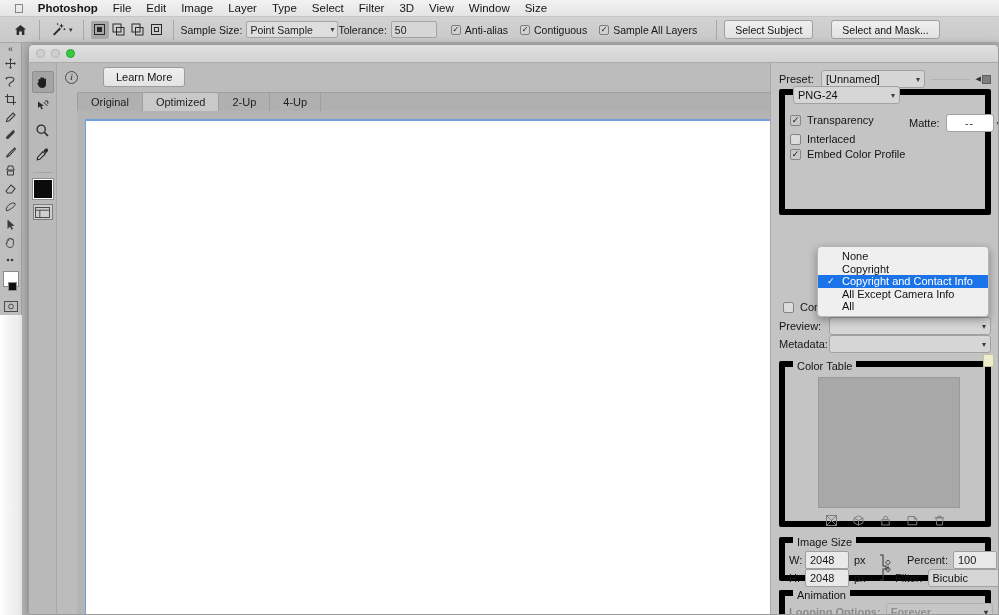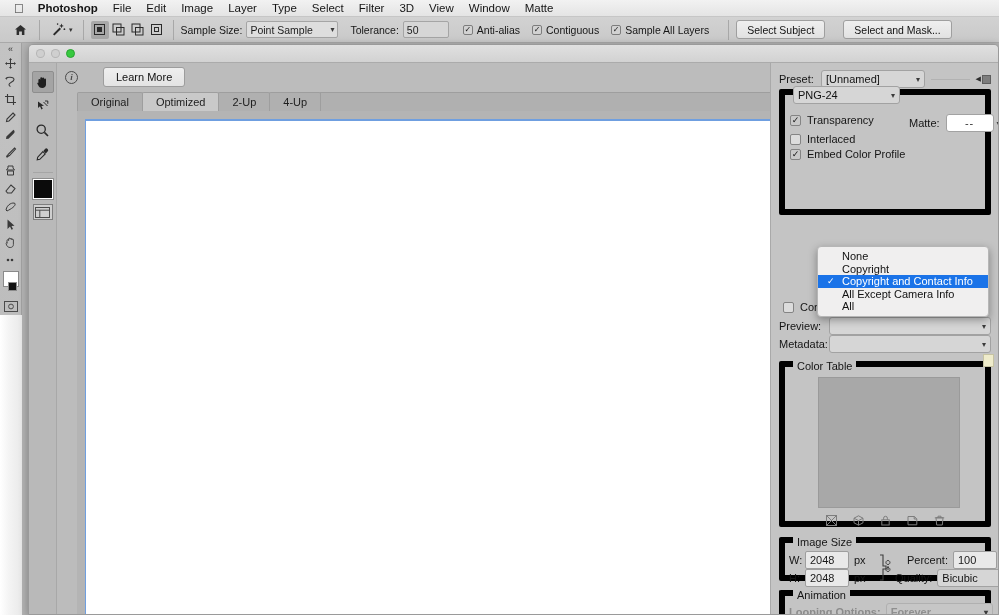--- a/index.html
+++ b/index.html
@@ -252,21 +252,21 @@
     <span class="mi">File</span>
     <span class="mi">Edit</span>
     <span class="mi">Image</span>
     <span class="mi">Layer</span>
     <span class="mi">Type</span>
     <span class="mi">Select</span>
     <span class="mi">Filter</span>
     <span class="mi">3D</span>
     <span class="mi">View</span>
     <span class="mi">Window</span>
-    <span class="mi">Matte</span>
+    <span class="mi">Size</span>
   </div>
 
   <div class="optbar">
     <div class="opt-home">
       <svg width="13" height="12" viewBox="0 0 13 12">
           <path d="M6.5 1 L12 5.6 H10.4 V11 H7.9 V7.6 H5.1 V11 H2.6 V5.6 H1 Z" fill="#2e2e2e"></path>
         </svg>
     </div>
     <div class="vdiv"></div>
     <div class="toolchip">
@@ -304,21 +304,21 @@
             <rect x="4.5" y="4.5" width="4" height="4" fill="none" stroke="#2a2a2a" stroke-width="1"></rect>
           </svg>
       </div>
     </div>
     <div class="vdiv"></div>
     <span class="olabel">Sample Size:</span>
     <div class="ocombo" style="width:92px">
       <span class="cv">Point Sample</span>
       <span class="ca">▾</span>
     </div>
-    <span class="olabel" style="margin-left:12px">Tolerance:</span>
+    <span class="olabel" style="margin-left:0">Tolerance:</span>
     <div class="ofield">
       <span>50</span>
     </div>
     <div style="width:14px"></div>
     <div class="ckrow">
       <span class="ckbox on">✓</span>
       <span class="olabel" style="margin:0">Anti-alias</span>
     </div>
     <div class="ckrow">
       <span class="ckbox on">✓</span>
@@ -614,21 +614,21 @@
           </div>
 
           <div class="row" style="position:absolute;left:122px;top:8px;">
             <span class="lbl" style="margin-right:5px">Percent:</span>
             <div class="fld" style="width:44px">
               <span>100</span>
             </div>
             <span class="lbl" style="margin-left:4px">%</span>
           </div>
           <div class="row" style="position:absolute;left:110px;top:26px;">
-            <span class="lbl" style="margin-right:5px">Quality:</span>
+            <span class="lbl" style="margin-right:5px">Filter:</span>
             <div class="combo" style="width:82px">
               <span>Bicubic</span>
 
             </div>
           </div>
         </div>
 
         <div class="group-box" style="position:absolute;left:8px;top:527px;width:212px;height:44px;border-bottom:none;">
           <span class="grp-legend">Animation</span>
           <div class="row" style="position:absolute;left:4px;top:7px;width:204px;font-weight:bold;">

